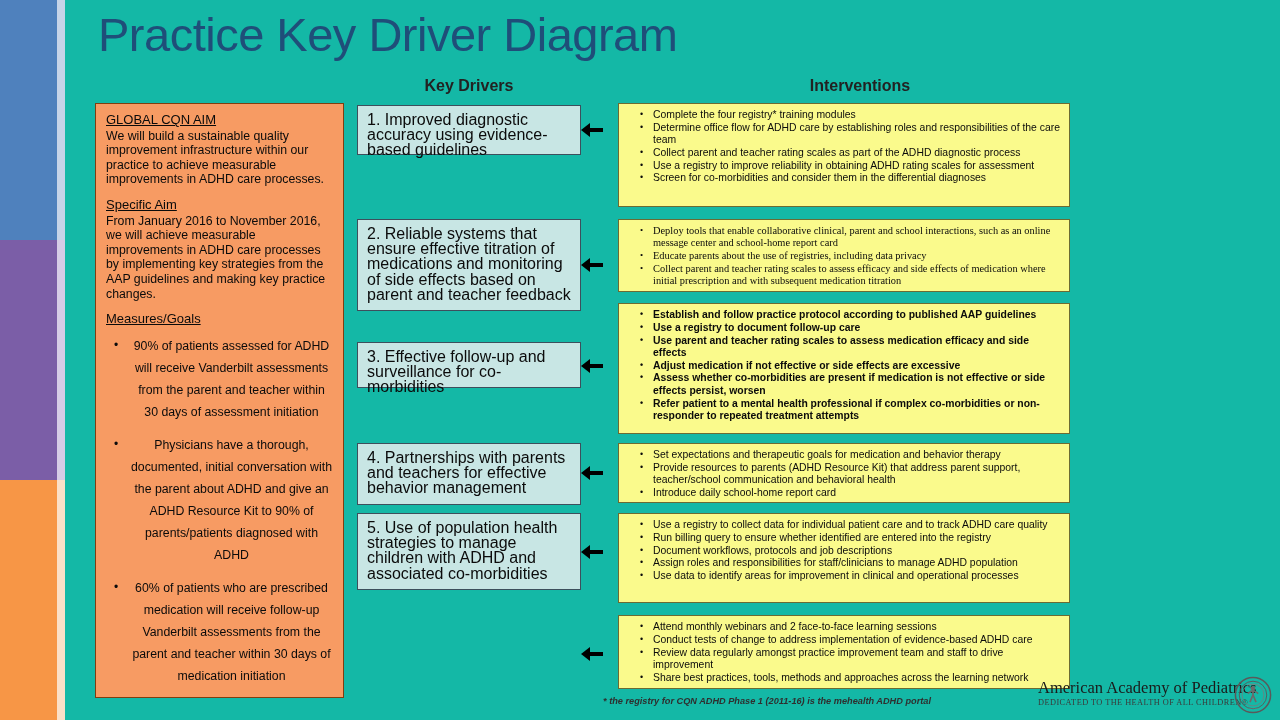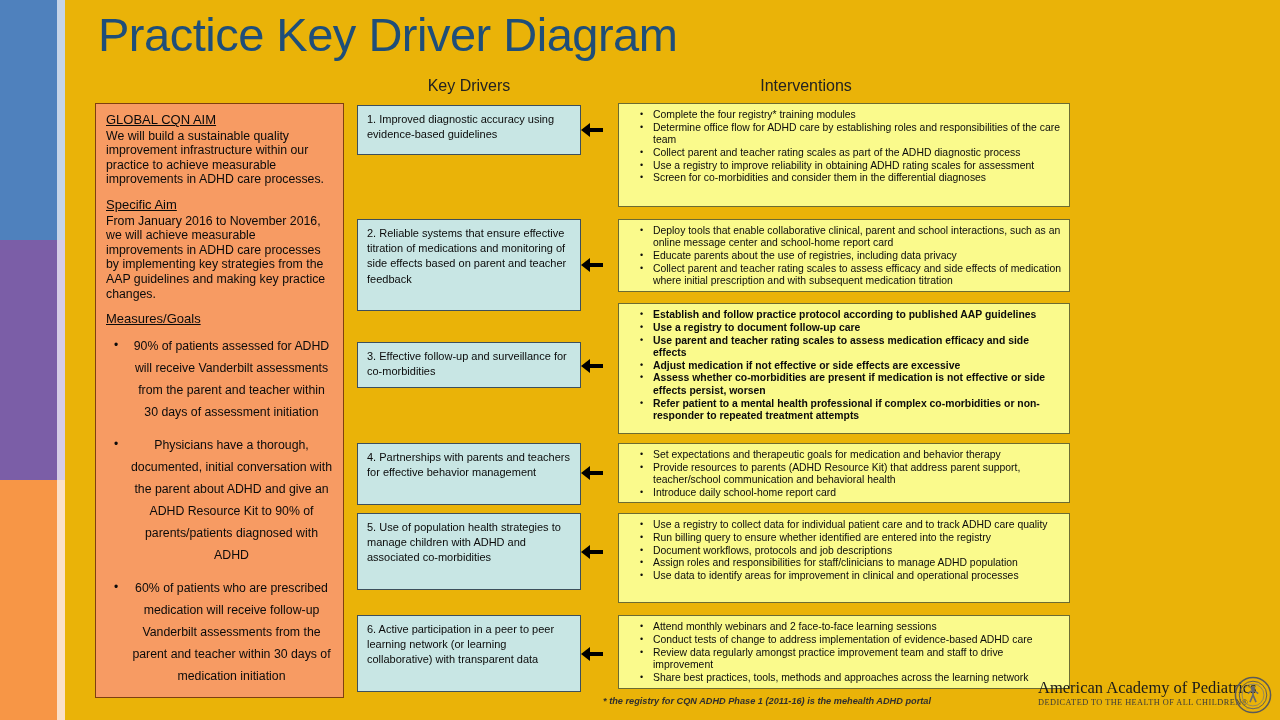--- a/index.html
+++ b/index.html
@@ -7,21 +7,21 @@
     margin: 0; padding: 0;
     width: 1280px; height: 720px;
     overflow: hidden;
     background: #ffffff;
     font-family: "Liberation Sans", sans-serif;
   }
 
   #slide {
     position: relative;
     width: 1280px; height: 720px;
-    background: #eab308;
+    background: #14b8a6;
   }
 
   
   .band {
     position: absolute;
     left: 0;
     width: 57px;
   }
   .band-shadow {
     position: absolute;
@@ -46,24 +46,24 @@
     font-weight: 400;
     white-space: nowrap;
   }
 
   
   .col-heading {
     position: absolute;
     font-size: 16px;
     color: #222222;
     text-align: center;
-    font-weight: 400;
+    font-weight: 700;
   }
   #heading-key-drivers  { left: 357px; top: 77px; width: 224px; }
-  #heading-interventions{ left: 580px; top: 77px; width: 452px; }
+  #heading-interventions{ left: 634px; top: 77px; width: 452px; }
 
   
   #aim-box {
     position: absolute;
     left: 95px; top: 103px;
     width: 249px; height: 595px;
     background: #f79b63;
     border: 1.5px solid #7f3f10;
     padding: 9px 10px 8px 10px;
     color: #0b0b0b;
@@ -100,21 +100,21 @@
   }
 
   
   .kd-box {
     position: absolute;
     left: 357px;
     width: 224px;
     background: #c8e6e4;
     border: 1.4px solid #3d4f5c;
     padding: 6px 8px 6px 9px;
-    font-size: 11px;
+    font-size: 16px;
     line-height: 15.2px;
     color: #0b0b0b;
   }
 
   
   .iv-box {
     position: absolute;
     left: 618px;
     width: 452px;
     background: #fafa8c;
@@ -232,21 +232,20 @@
       <li>60% of patients who are prescribed medication will receive follow-up Vanderbilt assessments from the parent and teacher within 30 days of medication initiation</li>
       <li>80% of patients diagnosed with ADHD are prescribed behavior therapy (where behavior therapy is available)</li>
     </ul>
   </div>
 
   <div class="kd-box" style="top:105px;height:50px;">1. Improved diagnostic accuracy using evidence-based guidelines</div>
   <div class="kd-box" style="top:219px;height:92px;">2. Reliable systems that ensure effective titration of medications and monitoring of side effects based on parent and teacher feedback</div>
   <div class="kd-box" style="top:342px;height:46px;">3. Effective follow-up and surveillance for co-morbidities</div>
   <div class="kd-box" style="top:443px;height:62px;">4. Partnerships with parents and teachers for effective behavior management</div>
   <div class="kd-box" style="top:513px;height:77px;">5. Use of population health strategies to manage children with ADHD and associated co-morbidities</div>
-  <div class="kd-box" style="top:615px;height:77px;">6. Active participation in a peer to peer learning network (or learning collaborative) with transparent data</div>
 
   <div class="arrow" style="left:581px;top:123px;">
       <span class="head"></span>
       <span class="shaft"></span>
     </div>
   <div class="arrow" style="left:581px;top:258px;">
       <span class="head"></span>
       <span class="shaft"></span>
     </div>
   <div class="arrow" style="left:581px;top:359px;">
@@ -269,21 +268,21 @@
   <div class="iv-box" style="top:103px;height:104px;">
     <ul>
       <li>Complete the four registry* training modules</li>
       <li>Determine office flow for ADHD care by establishing roles and responsibilities of the care team</li>
       <li>Collect parent and teacher rating scales as part of the ADHD diagnostic process</li>
       <li>Use a registry to improve reliability in obtaining ADHD rating scales for assessment</li>
       <li>Screen for co-morbidities and consider them in the differential diagnoses</li>
     </ul>
   </div>
 
-  <div class="iv-box" style="top:219px;height:73px;">
+  <div class="iv-box" style="top:219px;height:73px;font-family:Liberation Serif, serif;">
     <ul>
       <li>Deploy tools that enable collaborative clinical, parent and school  interactions, such as an online message center and school-home report card</li>
       <li>Educate parents about the use of registries, including data privacy</li>
       <li>Collect parent and teacher rating scales to assess efficacy and side effects of medication where initial prescription and with subsequent medication titration</li>
     </ul>
   </div>
 
   <div class="iv-box" style="top:303px;height:131px;font-weight:bold;">
     <ul>
       <li>Establish and follow practice protocol according to published AAP guidelines</li>

